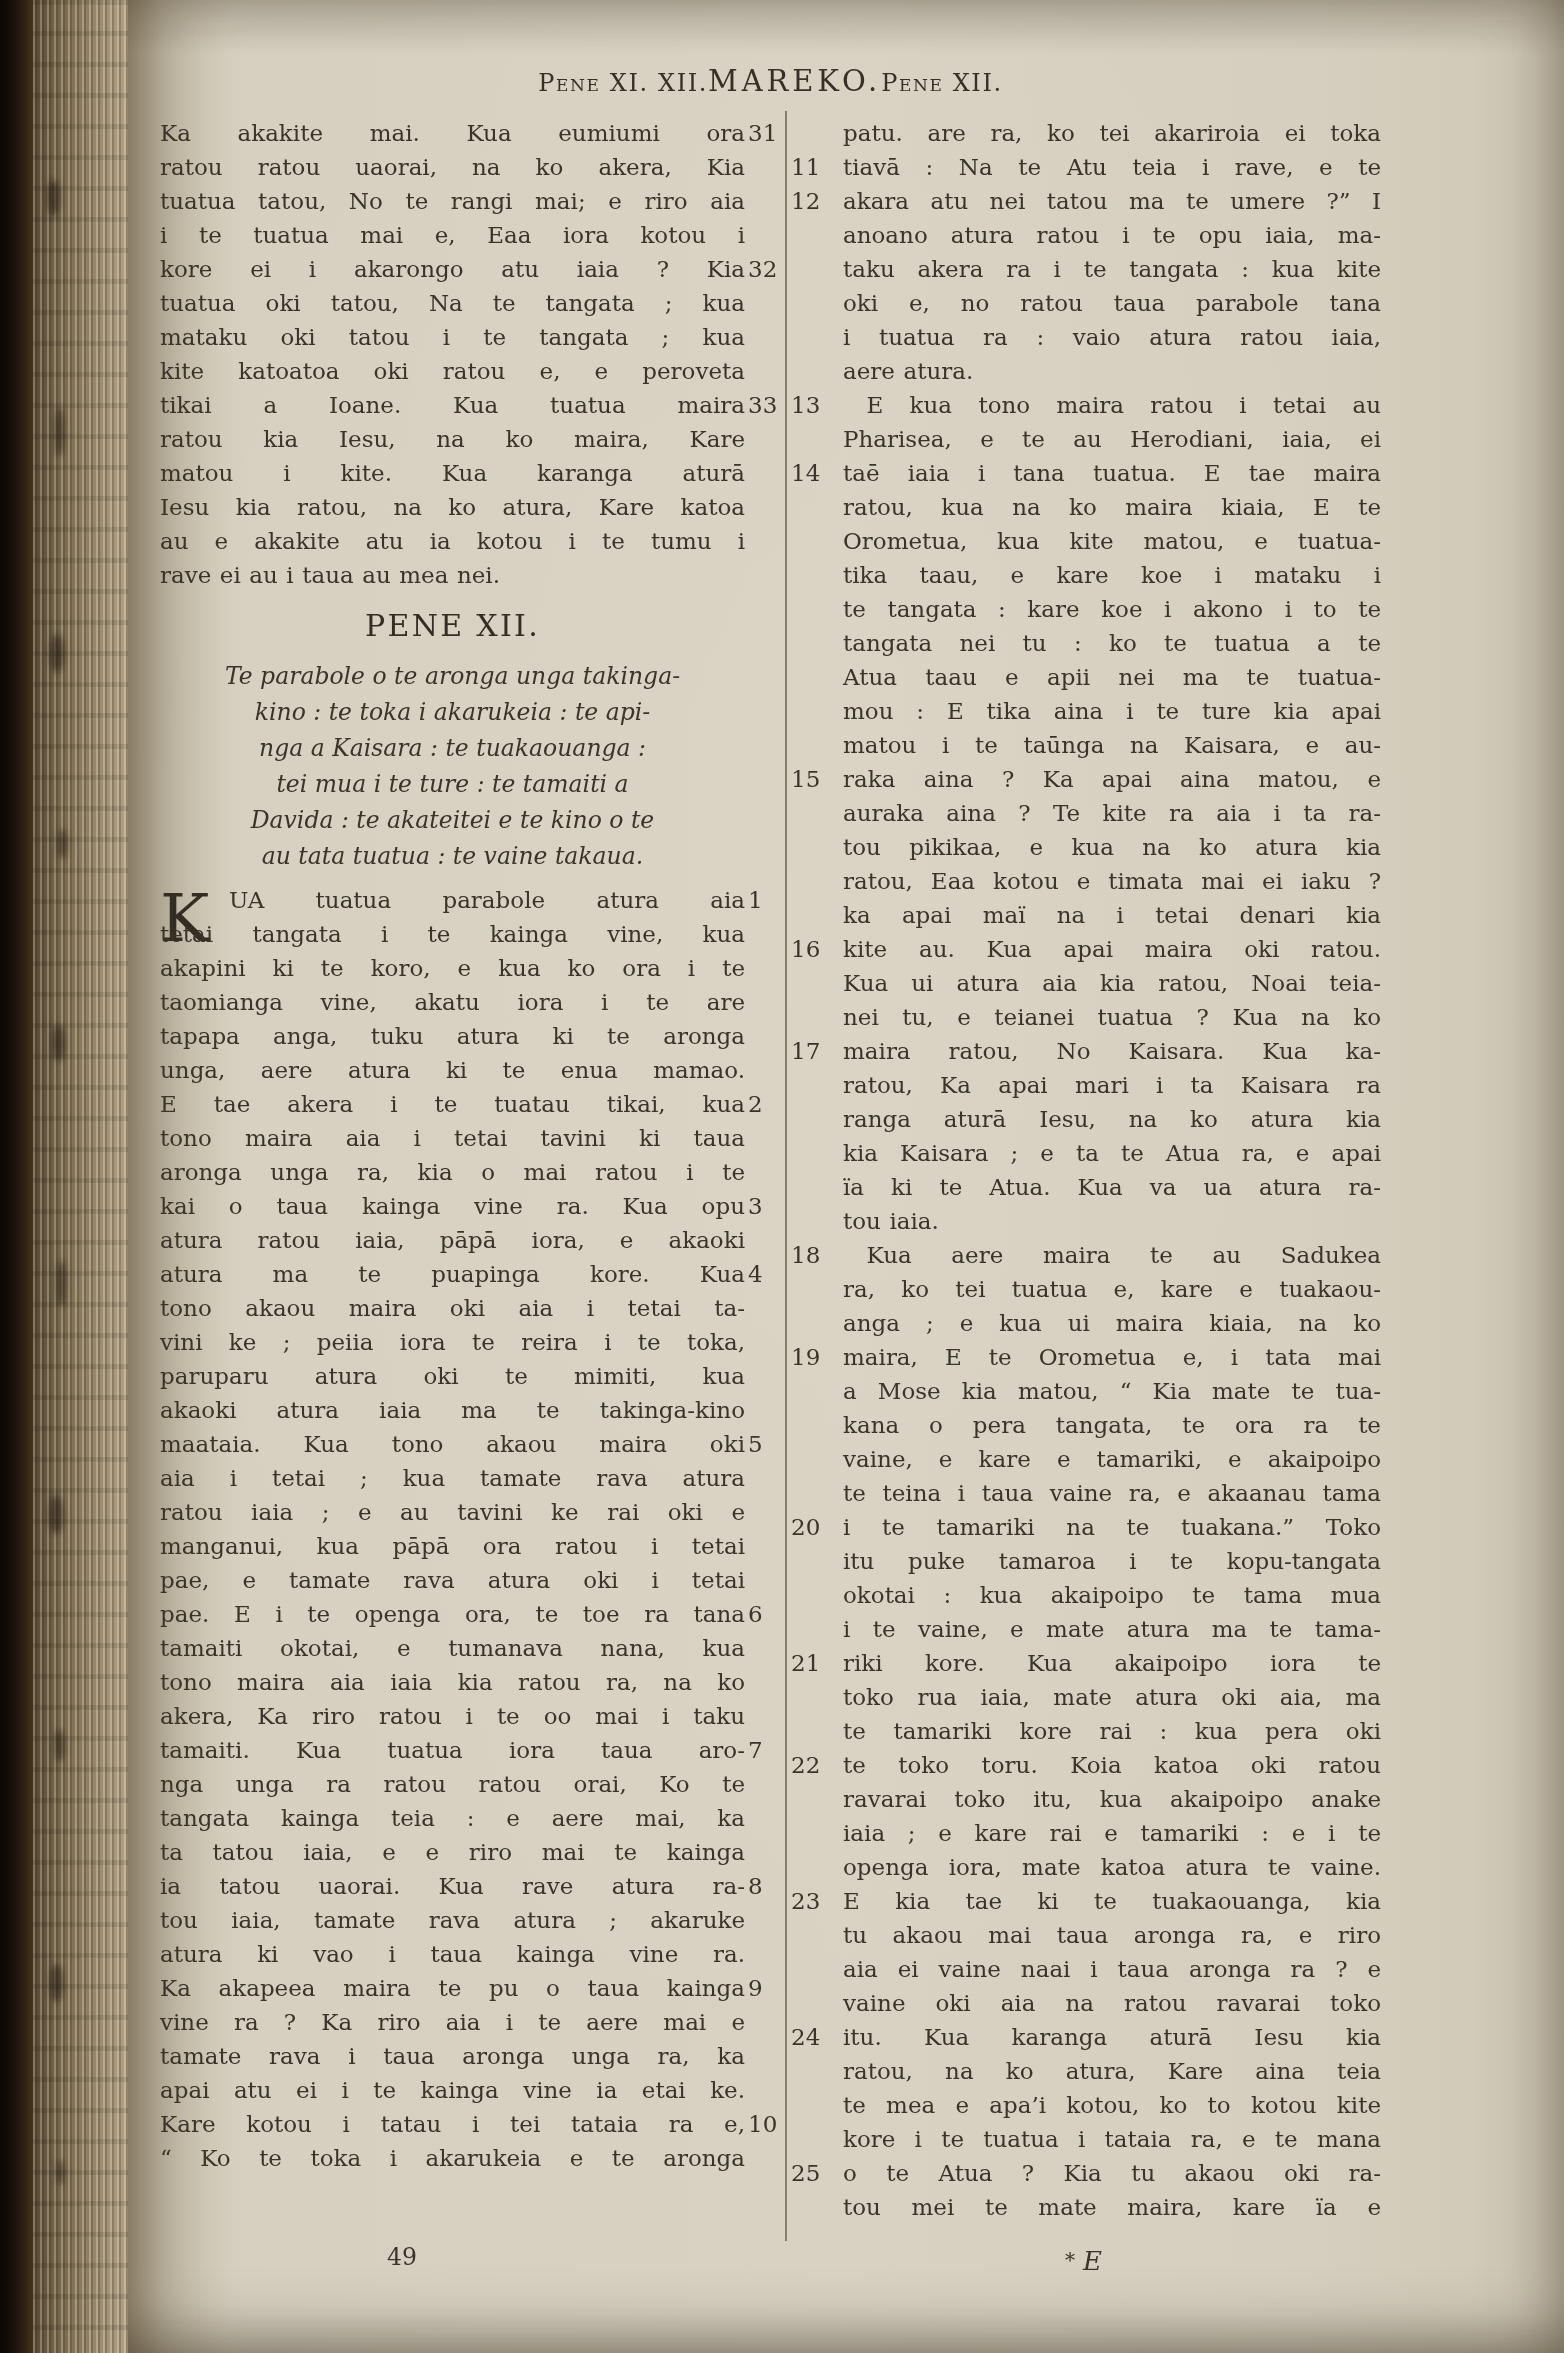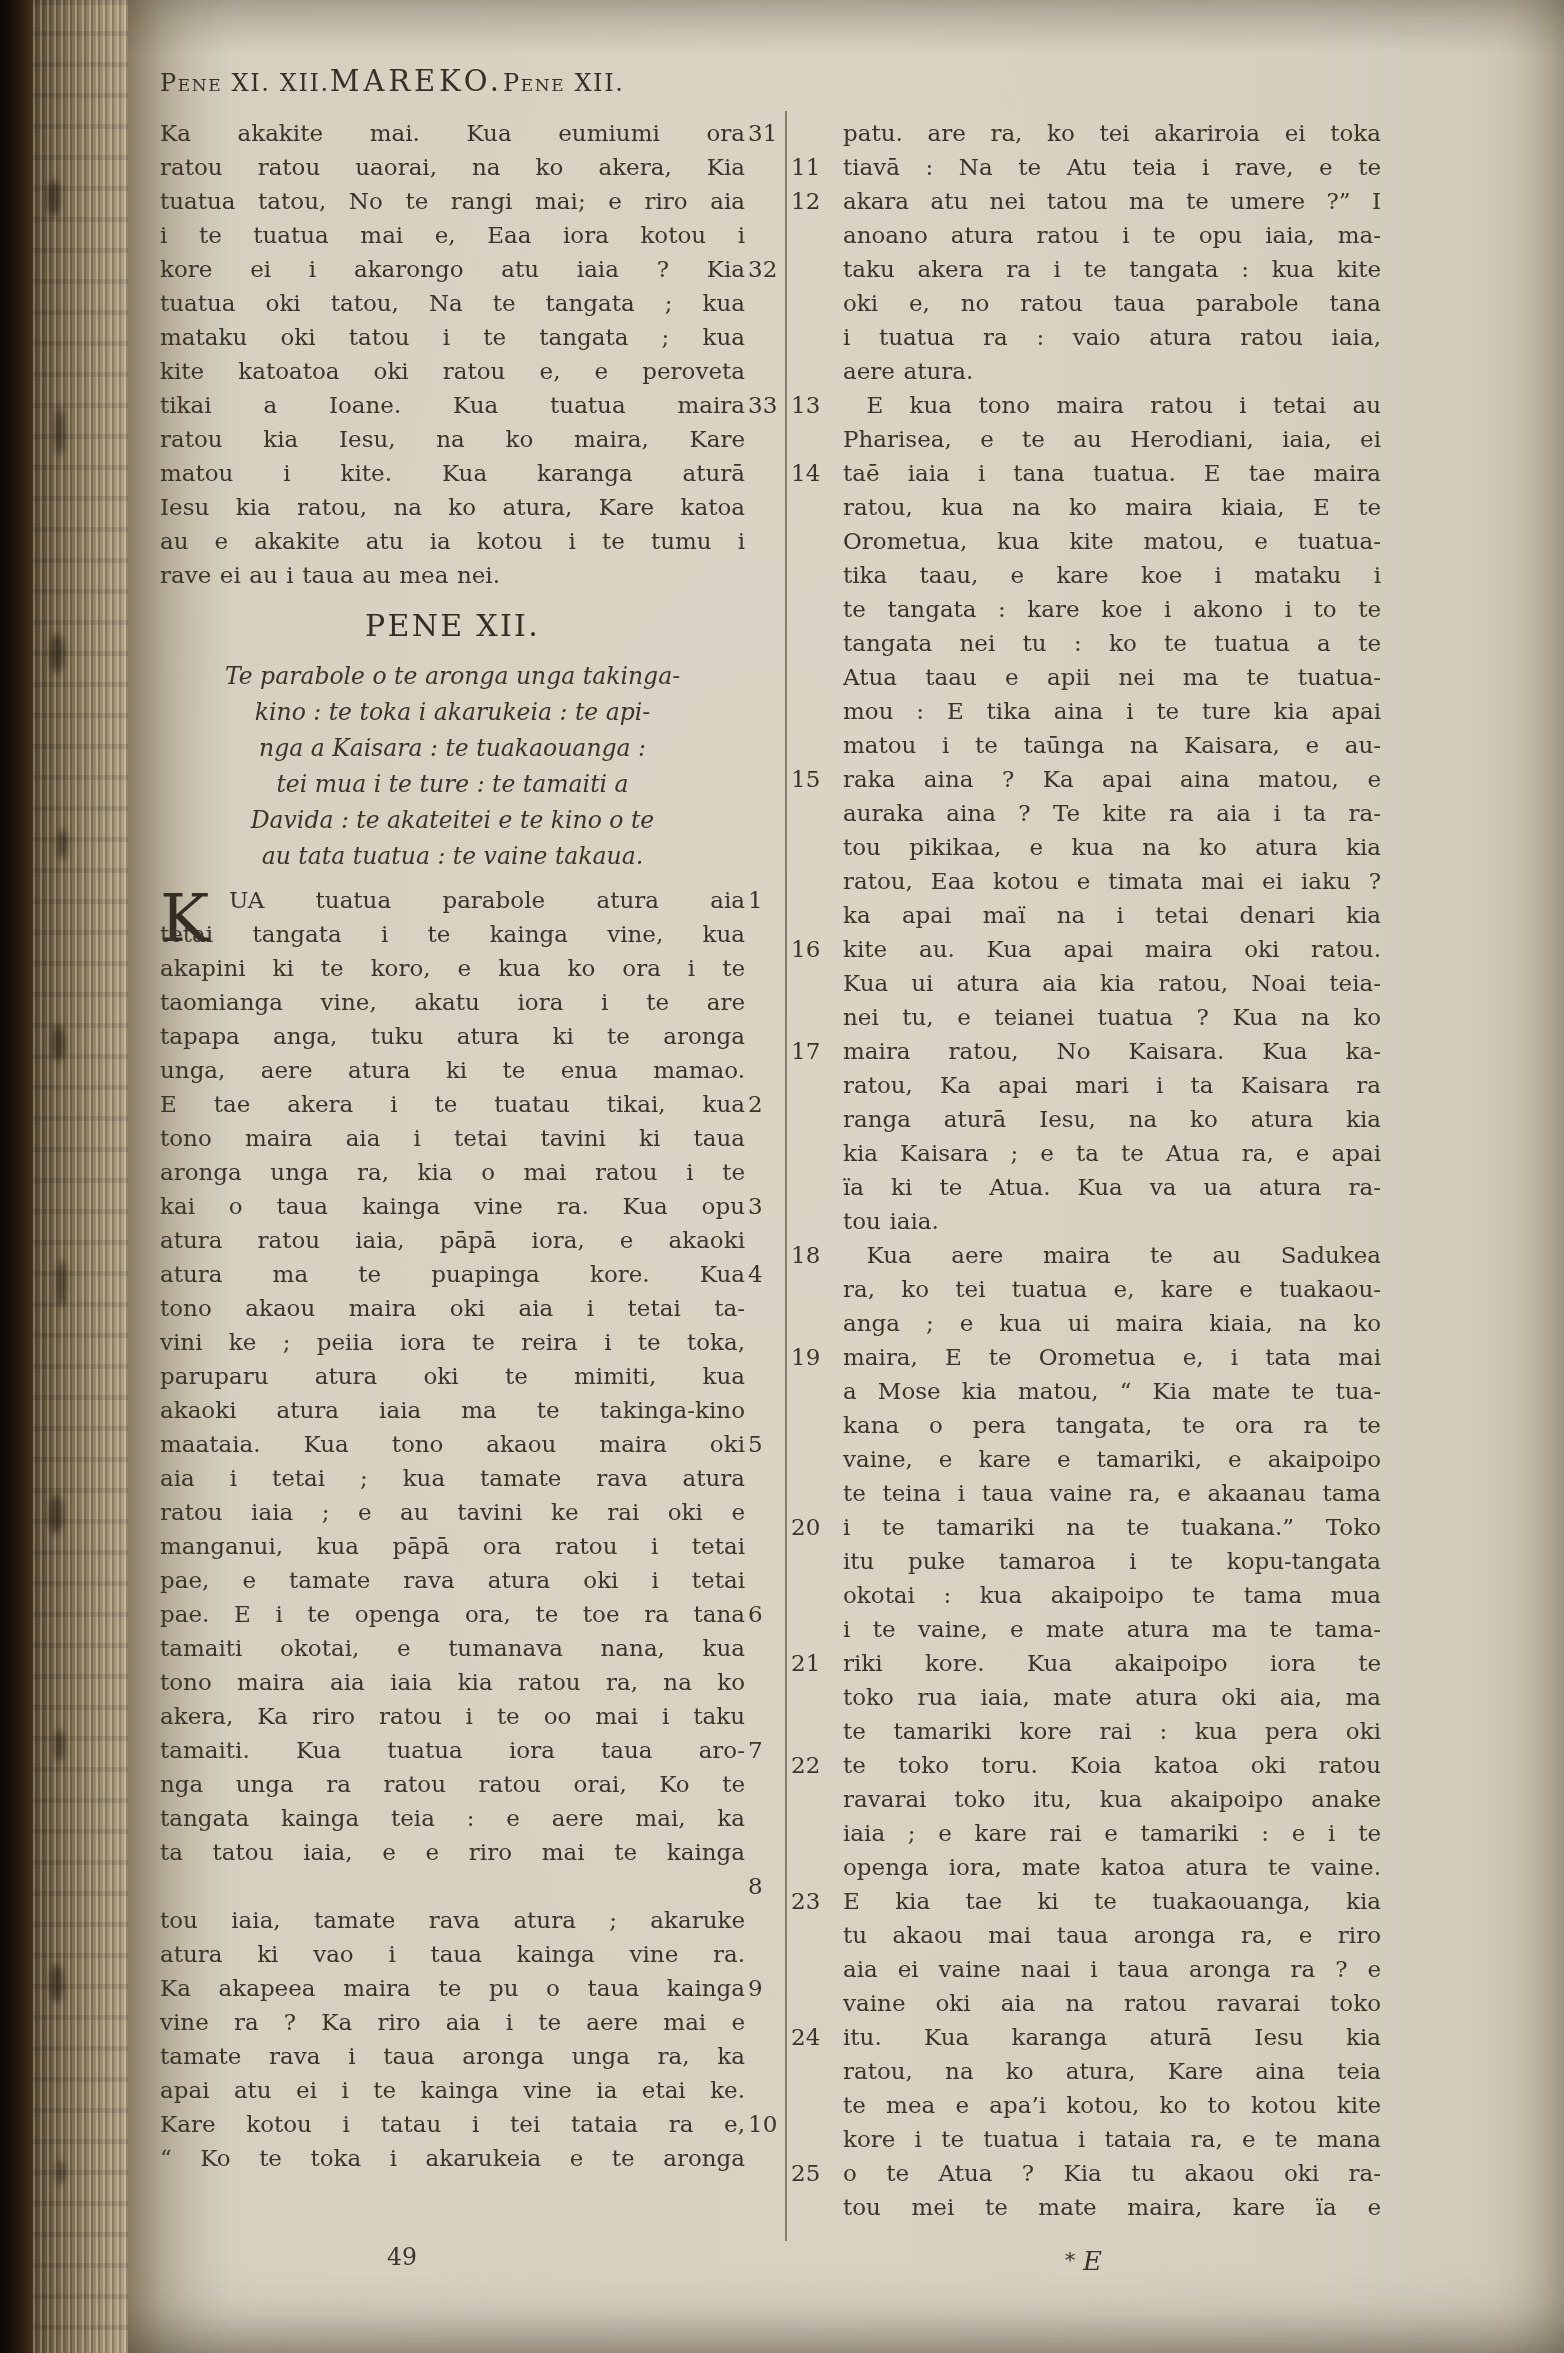--- a/index.html
+++ b/index.html
@@ -37,21 +37,21 @@
       linear-gradient(90deg, #b9ad93 0, #ccc5b1 35px, #d6d0c0 102px, #d8d2c3 50%, #d5cfbf 82%, #cfc8b6 100%);
     box-shadow:
       inset 0 -35px 63px -23.5px rgba(45,35,20,0.50),
       inset -43px 0 70px -31px rgba(70,57,36,0.40),
       inset 74px 0 74px -43px rgba(80,65,42,0.40);
   }
 
   
   #header {
     position: absolute; left: 32px; top: 64px; width: 1221px;
-    display: flex; justify-content: flex-start; align-items: baseline;
+    display: flex; justify-content: center; align-items: baseline;
     color: #363026;
   }
   .h-side { font-variant-caps: small-caps; font-size: 24px; letter-spacing: 1.6px; }
   .h-center { font-size: 29px; letter-spacing: 3.9px; }
 
   
   #divider {
     position: absolute; left: 657px; top: 111px; width: 1.6px; height: 2130px;
     background: #867d6b;
   }
@@ -175,21 +175,21 @@
         <div class="line"><span class="t">manganui, kua pāpā ora ratou i tetai</span></div>
         <div class="line"><span class="t">pae, e tamate rava atura oki i tetai</span></div>
         <div class="line"><span class="t">pae.  E i te openga ora, te toe ra tana</span><span class="v">6</span></div>
         <div class="line"><span class="t">tamaiti okotai, e tumanava nana, kua</span></div>
         <div class="line"><span class="t">tono maira aia iaia kia ratou ra, na ko</span></div>
         <div class="line"><span class="t">akera, Ka riro ratou i te oo mai i taku</span></div>
         <div class="line"><span class="t">tamaiti.  Kua tuatua iora taua aro-</span><span class="v">7</span></div>
         <div class="line"><span class="t">nga unga ra ratou ratou orai, Ko te</span></div>
         <div class="line"><span class="t">tangata kainga teia : e aere mai, ka</span></div>
         <div class="line"><span class="t">ta tatou iaia, e e riro mai te kainga</span></div>
-        <div class="line"><span class="v">8</span></div>
+        <div class="line"><span class="t">ia tatou uaorai.  Kua rave atura ra-</span><span class="v">8</span></div>
         <div class="line"><span class="t">tou iaia, tamate rava atura ; akaruke</span></div>
         <div class="line"><span class="t">atura ki vao i taua kainga vine ra.</span></div>
         <div class="line"><span class="t">Ka akapeea maira te pu o taua kainga</span><span class="v">9</span></div>
         <div class="line"><span class="t">vine ra ?  Ka riro aia i te aere mai e</span></div>
         <div class="line"><span class="t">tamate rava i taua aronga unga ra, ka</span></div>
         <div class="line"><span class="t">apai atu ei i te kainga vine ia etai ke.</span></div>
         <div class="line"><span class="t">Kare kotou i tatau i tei tataia ra e,</span><span class="v">10</span></div>
         <div class="line"><span class="t">“ Ko te toka i akarukeia e te aronga</span></div>
       </div>
     </div>

